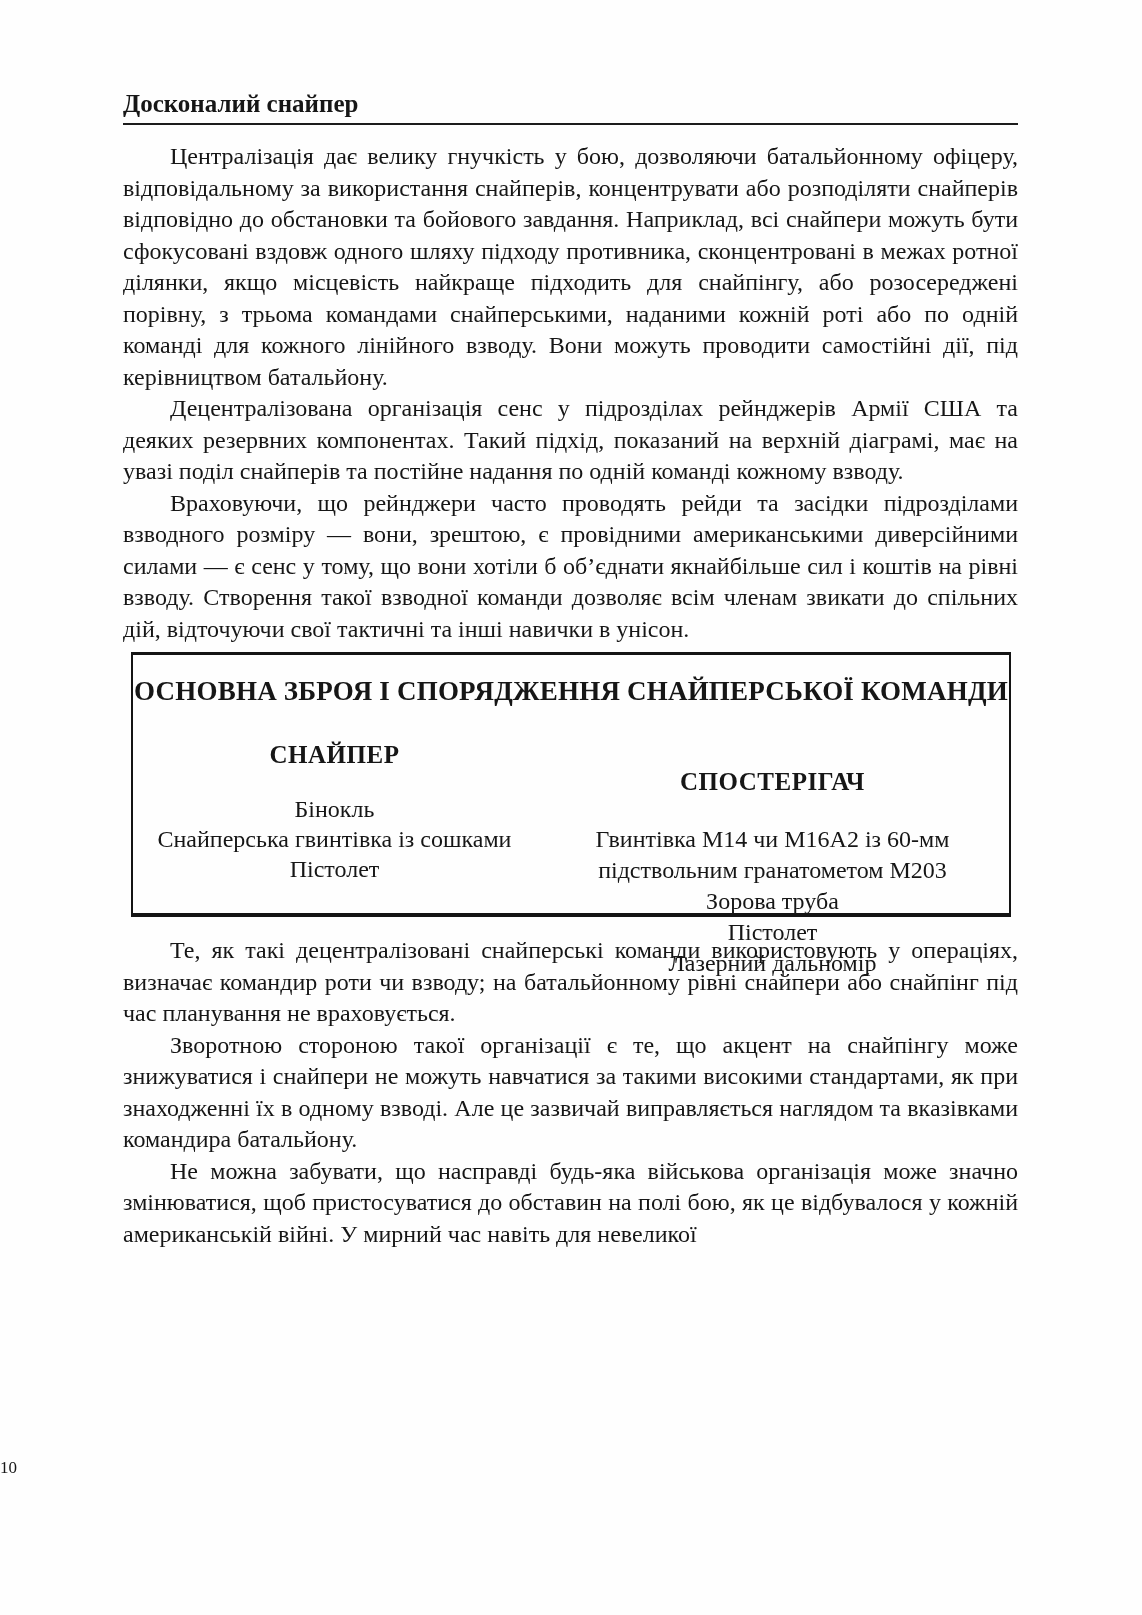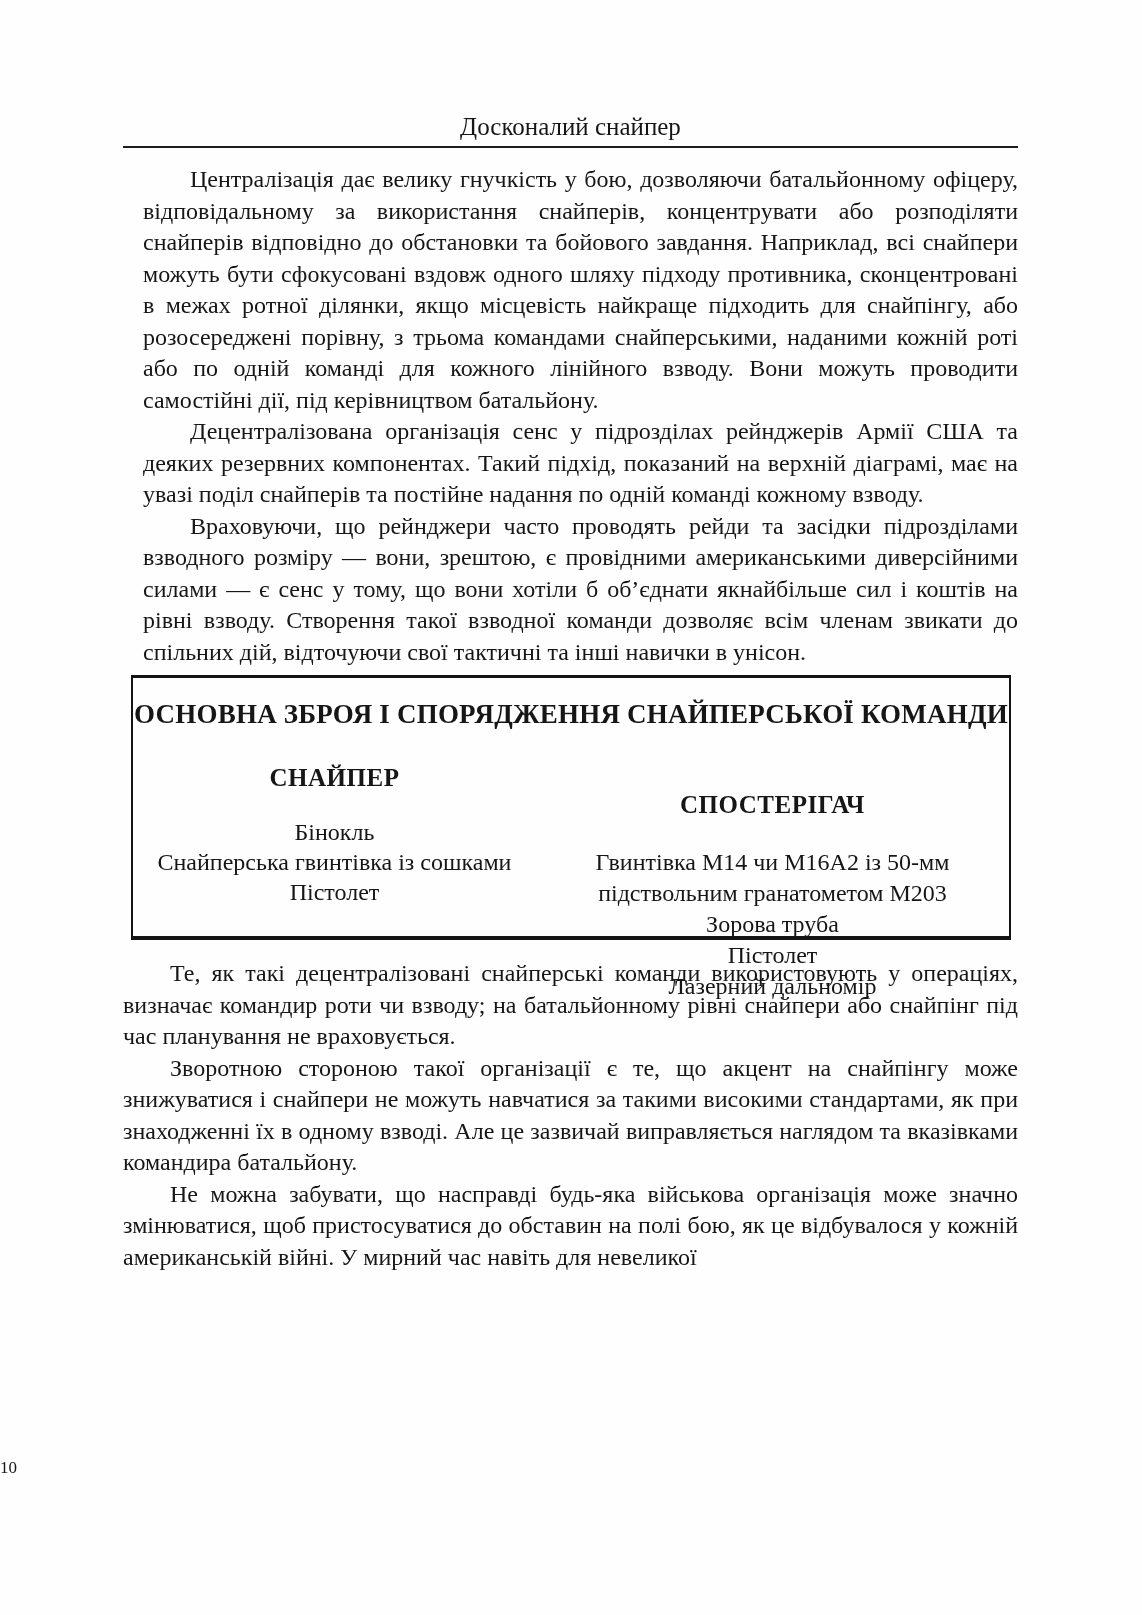--- a/index.html
+++ b/index.html
@@ -16,38 +16,38 @@
     font-family: "Liberation Serif", "DejaVu Serif", serif;
     overflow: hidden;
   }
   .content {
     position: absolute;
     left: 123px;
     right: 124px;
     top: 0;
   }
   .running-head {
-    padding-top: 113px;
-    text-align: center;
+    padding-top: 90px;
     font-size: 25px;
     line-height: 28px;
+    font-weight: bold;
   }
   .head-rule {
     border: none;
     border-bottom: 2px solid #1c1c1c;
     margin: 5px 0 0 0;
   }
   .body-text {
     text-align: justify;
     font-size: 24px;
     line-height: 31.5px;
     hyphens: auto;
     -webkit-hyphens: auto;
   }
-  .body-text.top { margin-top: 16px; margin-left: 20px; }
+  .body-text.top { margin-top: 16px; }
   .body-text.bottom { margin-top: 18px; }
   .body-text p {
     margin: 0;
     text-indent: 47px;
   }
   .equip-box {
     box-sizing: border-box;
     margin: 7px 0 0 8px;
     width: 880px;
     height: 265px;
@@ -122,21 +122,21 @@
           <div class="equip-col-header">СНАЙПЕР</div>
           <div class="equip-items">
             <div>Бінокль</div>
             <div>Снайперська гвинтівка із сошками</div>
             <div>Пістолет</div>
           </div>
         </div>
         <div class="equip-col observer">
           <div class="equip-col-header">СПОСТЕРІГАЧ</div>
           <div class="equip-items">
-            <div>Гвинтівка М14 чи М16А2 із 50-мм підствольним гранатометом М203</div>
+            <div>Гвинтівка М14 чи М16А2 із 60-мм підствольним гранатометом М203</div>
             <div>Зорова труба</div>
             <div>Пістолет</div>
             <div>Лазерний дальномір</div>
           </div>
         </div>
       </div>
     </div>
 
     <div class="body-text bottom">
       <p>Те, як такі децентралізовані снайперські команди використовують у операціях, визначає командир роти чи взводу; на батальйонному рівні снайпери або снайпінг під час планування не враховується.</p>

